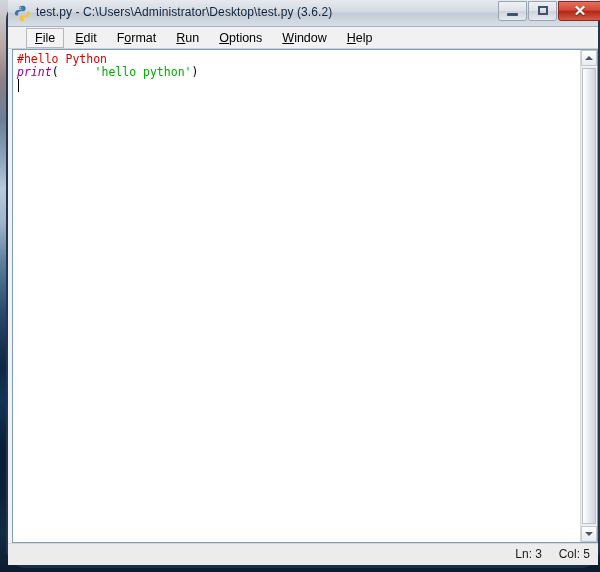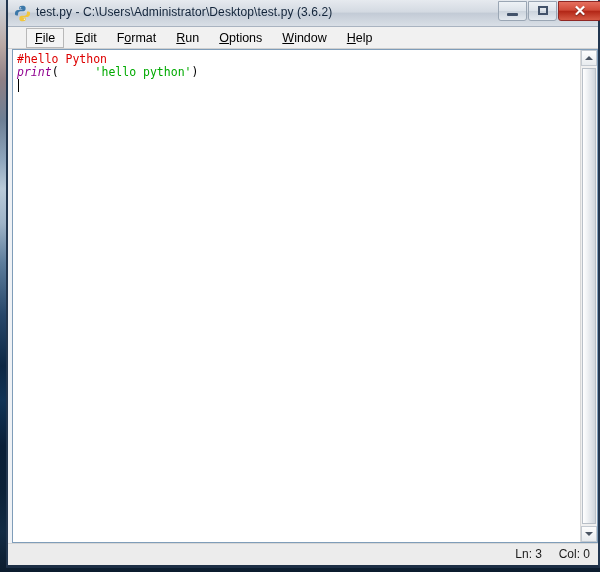--- a/index.html
+++ b/index.html
@@ -40,20 +40,21 @@
   
   #window {
     position: absolute;
     left: 6px; top: 0px;
     width: 594px; height: 568px;
     background: #eef1f5;
     border-left: 2px solid #22364f;
     border-right: 2px solid #22364f;
     border-bottom: 3px solid #1d2f46;
     box-sizing: border-box;
+    border-radius: 20px;
   }
 
   
   #titlebar {
     position: absolute;
     left: 0; top: 0;
     width: 100%; height: 27px;
     background: linear-gradient(to bottom, #e6eaef 0%, #d4dae2 45%, #c3cbd6 52%, #d9dfe6 100%);
     border-bottom: 1px solid #a9b3c0;
     box-sizing: border-box;
@@ -306,16 +307,16 @@
       </div>
       <div id="scroll-thumb"></div>
       <div class="scroll-arrow" id="scroll-down">
         <span class="tri"></span>
       </div>
     </div>
   </div>
 
   <div id="statusbar">
     <span class="status-cell" id="status-ln">Ln: 3</span>
-    <span class="status-cell" id="status-col">Col: 0</span>
+    <span class="status-cell" id="status-col">Col: 5</span>
   </div>
 
 </div>
 
 </body></html>

